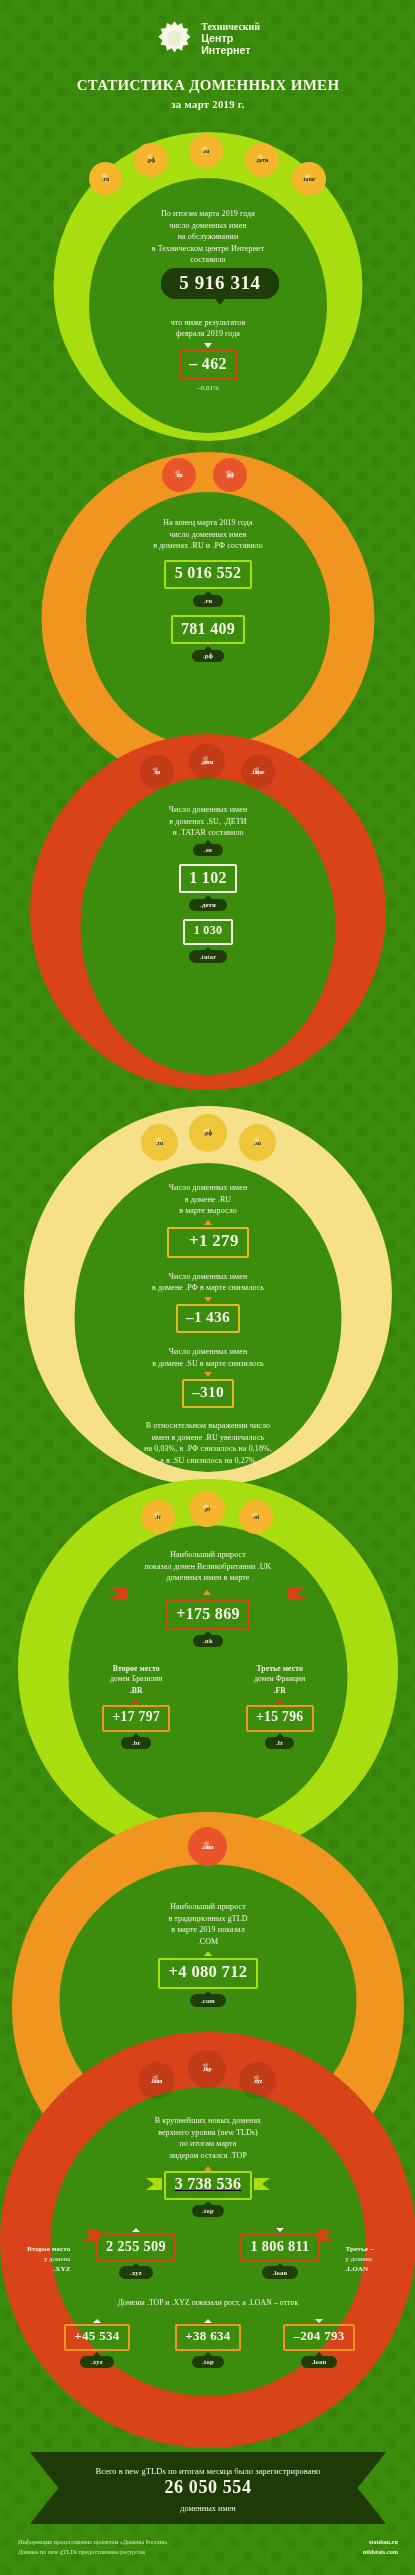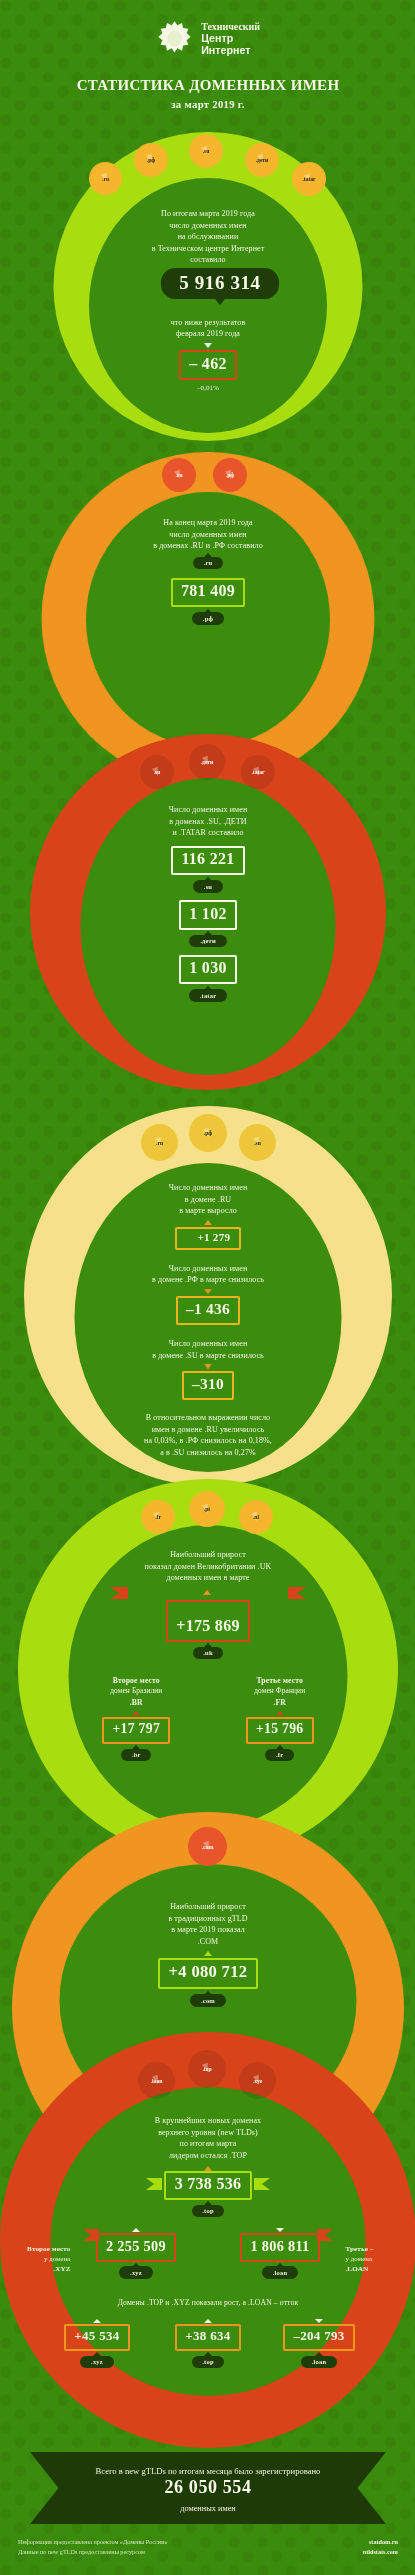--- a/index.html
+++ b/index.html
@@ -220,20 +220,26 @@
       <i class="cursor"></i>
         <span>.рф</span>
       </div>
 
     <div class="content" style="padding-top:65px;">
       <div class="cap">
         <div>На конец марта 2019 года</div>
         <div>число доменных имен</div>
         <div>в доменах .RU и .РФ составило</div>
       </div>
+      <div style="margin-top:8.3px;">
+        <span class="win" style="border-color:#a8de10;">
+          <span class="bar"><i></i><i></i><i></i></span>
+          <span class="val" style="display:block;font-size:16px;">5 016 552</span>
+        </span>
+      </div>
       <div style="margin-top:5.3px;"><span class="pill">.ru</span></div>
       <div style="margin-top:8.3px;">
         <span class="win" style="border-color:#a8de10;">
           <span class="bar"><i></i><i></i><i></i></span>
           <span class="val" style="display:block;font-size:16px;">781 409</span>
         </span>
       </div>
       <div style="margin-top:5.3px;"><span class="pill">.рф</span></div>
     </div>
   </div>
@@ -254,38 +260,32 @@
       <i class="cursor"></i>
         <span>.tatar</span>
       </div>
 
     <div class="content" style="padding-top:70px;">
       <div class="cap">
         <div>Число доменных имен</div>
         <div>в доменах .SU, .ДЕТИ</div>
         <div>и .TATAR составило</div>
       </div>
-      <div style="margin-top:7.1px;">
-        <span class="win" style="border-color:#f6f7e6;">
-          <span class="bar"><i></i><i></i><i></i></span>
-          <span class="val" style="display:block;font-size:16px;">116 221</span>
-        </span>
-      </div>
       <div style="margin-top:5.3px;"><span class="pill">.su</span></div>
       <div style="margin-top:7.7px;">
         <span class="win" style="border-color:#f6f7e6;">
           <span class="bar"><i></i><i></i><i></i></span>
           <span class="val" style="display:block;font-size:16px;">1 102</span>
         </span>
       </div>
       <div style="margin-top:5.3px;"><span class="pill">.дети</span></div>
       <div style="margin-top:7.7px;">
         <span class="win" style="border-color:#f6f7e6;">
           <span class="bar"><i></i><i></i><i></i></span>
-          <span class="val" style="display:block;font-size:16px;">1 030</span>
+          <span class="val" style="display:block;font-size:12px;">1 030</span>
         </span>
       </div>
       <div style="margin-top:5.3px;"><span class="pill">.tatar</span></div>
     </div>
   </div>
 
   <div class="sec" style="top:1106px;height:392px;">
     <div class="ring" style="top:0;width:368px;height:380px;background:#f7e08a;"></div>
     <div class="disc" style="top:57px;width:267px;height:309px;"></div>
 
@@ -305,21 +305,21 @@
     <div class="content" style="padding-top:76px;">
       <div class="cap">
         <div>Число доменных имен</div>
         <div>в домене .RU</div>
         <div>в марте выросло</div>
       </div>
       <div class="tri-up" style="border-bottom:5.3px solid #f0951f;margin-top:3px;"></div>
       <div style="margin-top:1.8px;">
         <span class="win" style="border-color:#e9b61f;">
           <span class="bar"><i></i><i></i><i></i></span>
-          <span class="val" style="display:block;font-size:11px;padding-left:20px;">+1 279</span>
+          <span class="val" style="display:block;font-size:17px;padding-left:20px;">+1 279</span>
         </span>
       </div>
 
       <div class="cap" style="margin-top:13px;">
         <div>Число доменных имен</div>
         <div>в домене .РФ в марте снизилось</div>
       </div>
       <div class="tri-dn" style="border-top:5.3px solid #f0951f;margin-top:3px;"></div>
       <div style="margin-top:1.8px;">
         <span class="win" style="border-color:#e9b61f;">
@@ -375,21 +375,21 @@
 
       <div style="position:relative;margin-top:6px;height:10.7px;">
         <span style="position:absolute;left:110px;top:-2.4px;width:0;height:0;border-top:6.5px solid #d8431a;border-bottom:6.5px solid #d8431a;border-left:9.5px solid transparent;border-right:9.5px solid #d8431a;"></span>
         <span style="position:absolute;right:110px;top:-2.4px;width:0;height:0;border-top:6.5px solid #d8431a;border-bottom:6.5px solid #d8431a;border-right:9.5px solid transparent;border-left:9.5px solid #d8431a;"></span>
         <span class="tri-up" style="border-bottom:5.3px solid #f0951f;position:absolute;left:203px;top:0;"></span>
       </div>
 
       <div style="margin-top:0;">
         <span class="win" style="border-color:#d8431a;">
           <span class="bar"><i></i><i></i><i></i></span>
-          <span class="val" style="display:block;font-size:16px;margin-top:12px;">+175 869</span>
+          <span class="val" style="display:block;font-size:16px;">+175 869</span>
         </span>
       </div>
       <div style="margin-top:5.3px;"><span class="pill">.uk</span></div>
 
       <div class="two-col" style="margin-top:15.4px;">
         <div style="width:128px;">
           <div class="cap small">
             <div style="font-weight:bold;font-size:7.7px;">Второе место</div>
             <div style="font-size:7.4px;">домен Бразилии</div>
             <div style="font-weight:bold;font-size:7.7px;">.BR</div>
@@ -471,21 +471,21 @@
         <div>В крупнейших новых доменах</div>
         <div>верхнего уровня (new TLDs)</div>
         <div>по итогам марта</div>
         <div>лидером остался .TOP</div>
       </div>
       <div class="tri-up" style="border-bottom:5.3px solid #f0951f;margin-top:4.2px;"></div>
 
       <div style="position:relative;">
         <span style="position:absolute;left:146px;top:7.1px;width:0;height:0;border-top:6px solid #a8de10;border-bottom:6px solid #a8de10;border-left:8.3px solid transparent;border-right:8.3px solid #a8de10;"></span>
         <span style="position:absolute;right:146px;top:7.1px;width:0;height:0;border-top:6px solid #a8de10;border-bottom:6px solid #a8de10;border-right:8.3px solid transparent;border-left:8.3px solid #a8de10;"></span>
-        <span class="win" style="border-color:#a8de10;">
+        <span class="win" style="border-color:#a8de10;text-decoration:underline;">
           <span class="bar"><i></i><i></i><i></i></span>
           <span class="val" style="display:block;font-size:16px;">3 738 536</span>
         </span>
       </div>
       <div style="margin-top:5.3px;"><span class="pill">.top</span></div>
 
       <div style="position:relative;display:flex;justify-content:center;gap:13px;margin-top:10.7px;">
         <span style="position:absolute;left:83px;top:1.2px;width:0;height:0;border-top:6px solid #d8431a;border-bottom:6px solid #d8431a;border-left:8.3px solid transparent;border-right:8.3px solid #d8431a;"></span>
         <span style="position:absolute;right:83px;top:1.2px;width:0;height:0;border-top:6px solid #d8431a;border-bottom:6px solid #d8431a;border-right:8.3px solid transparent;border-left:8.3px solid #d8431a;"></span>
 

